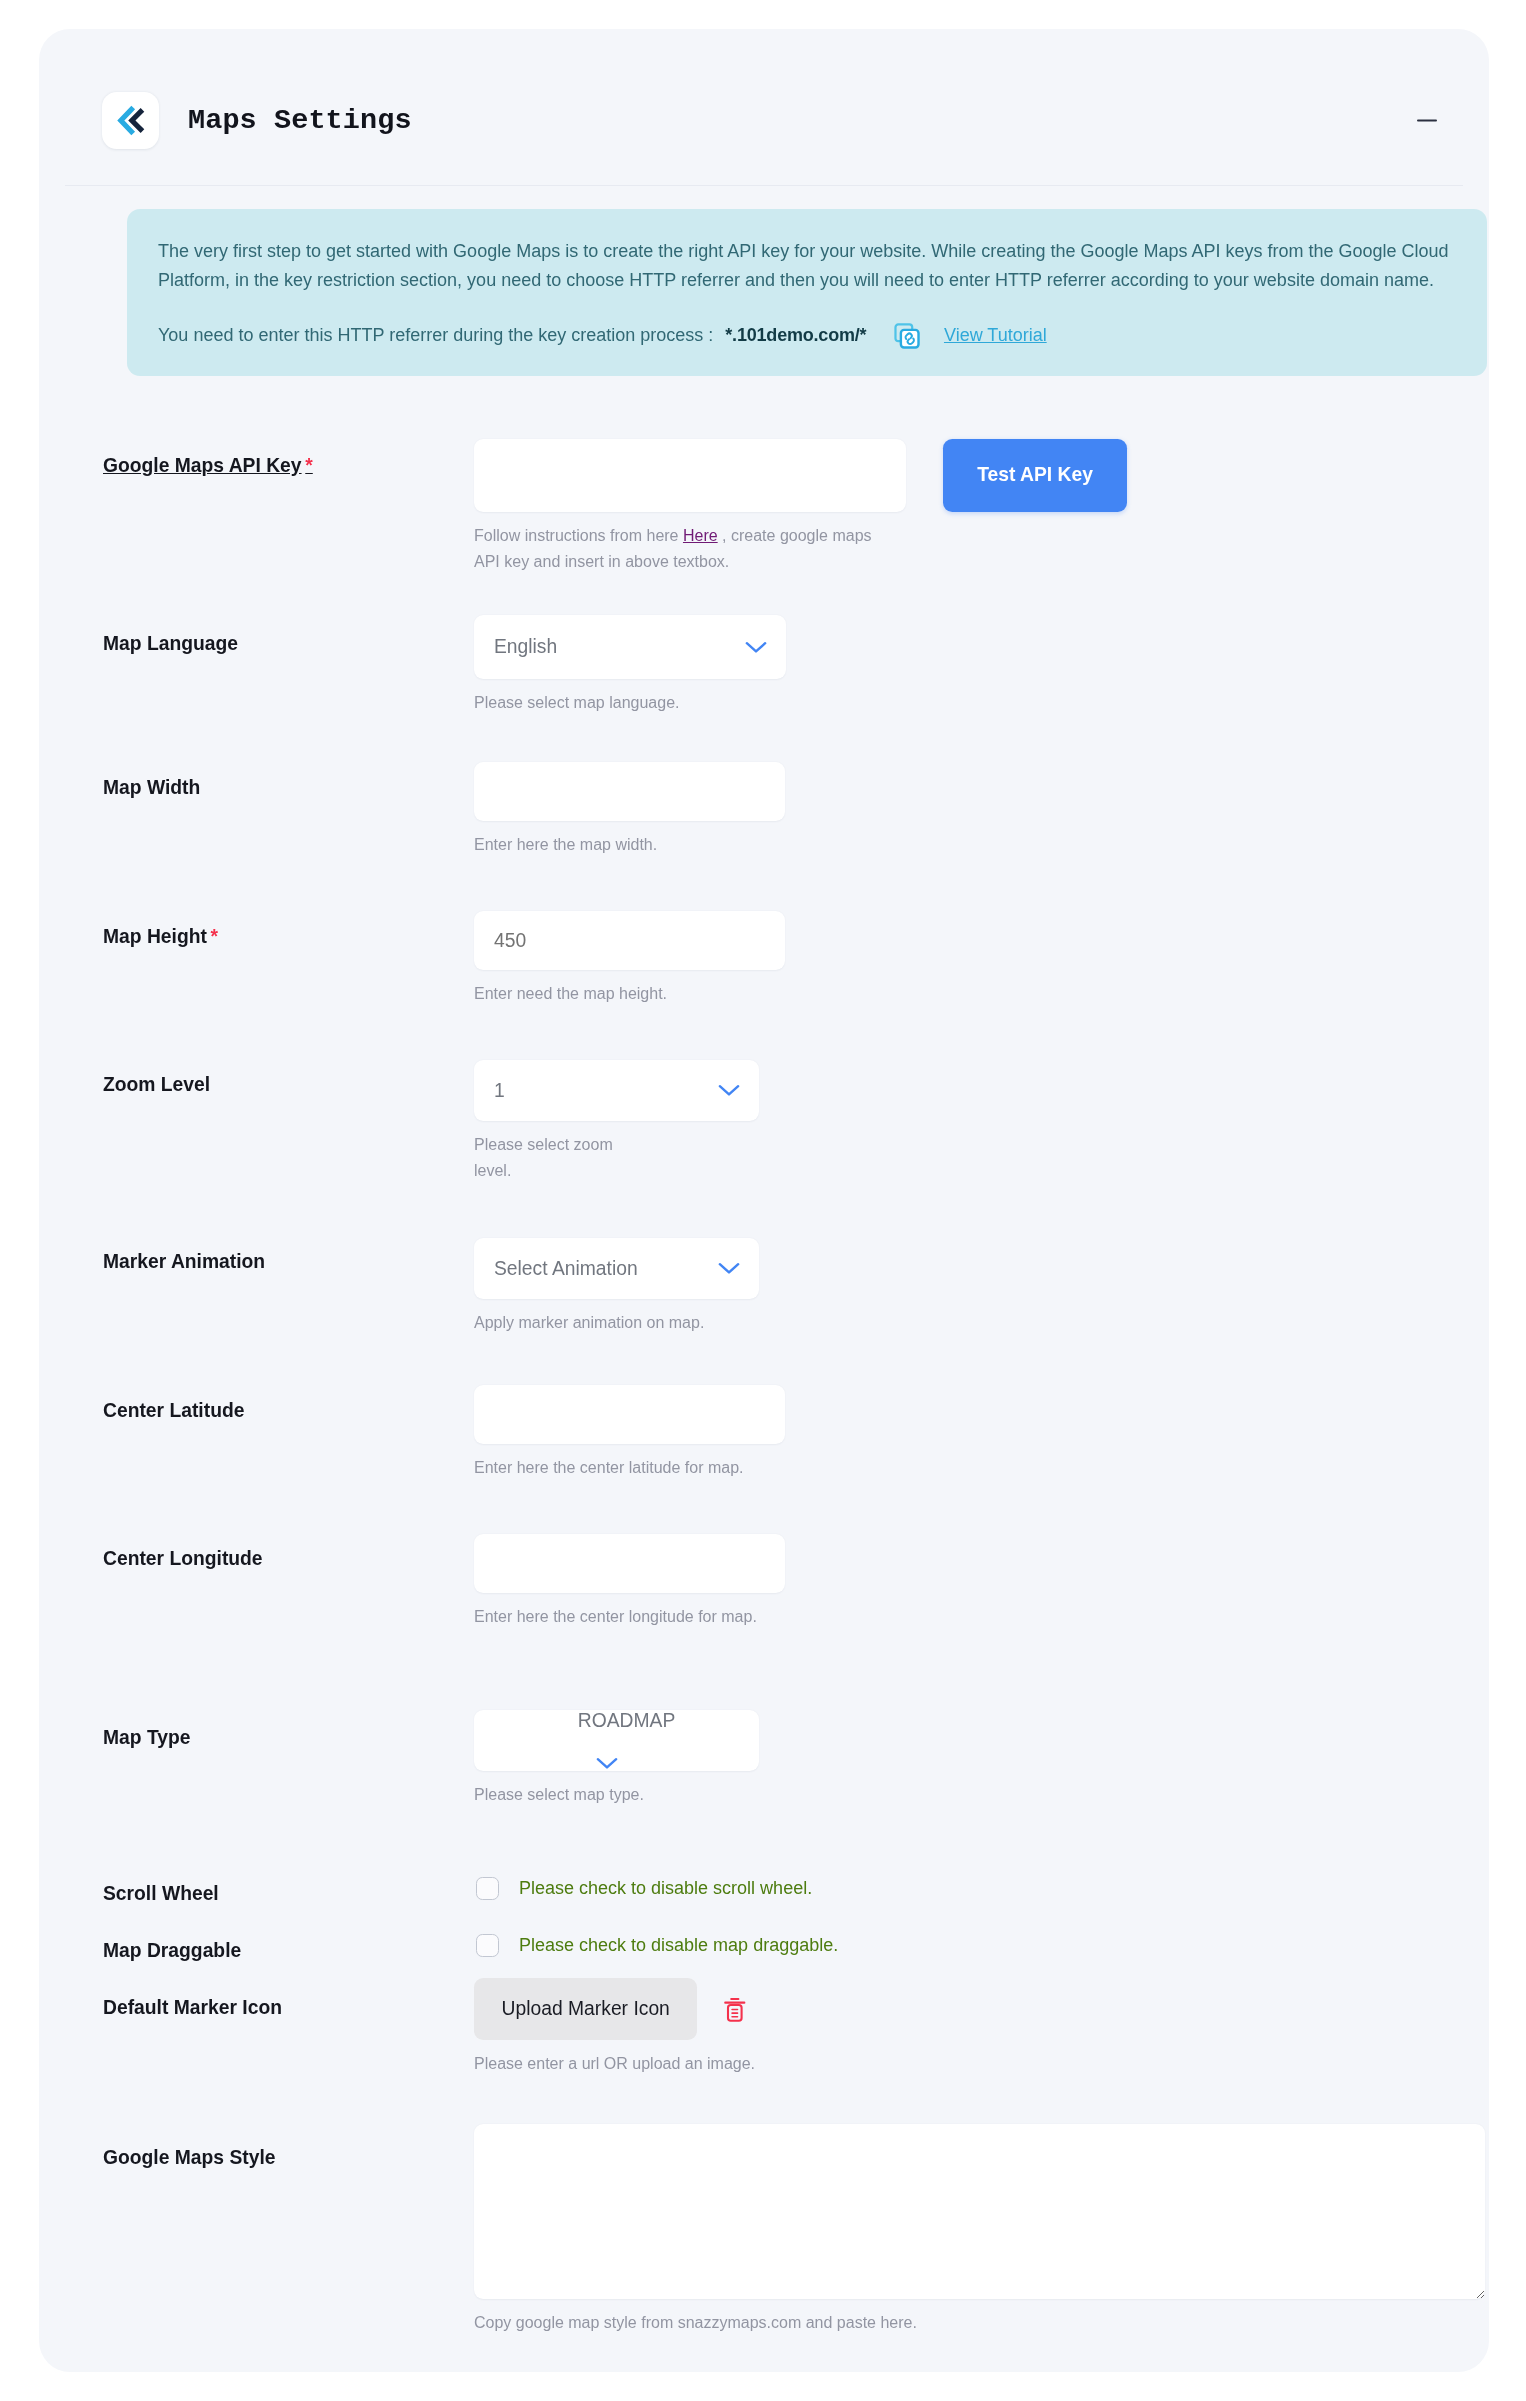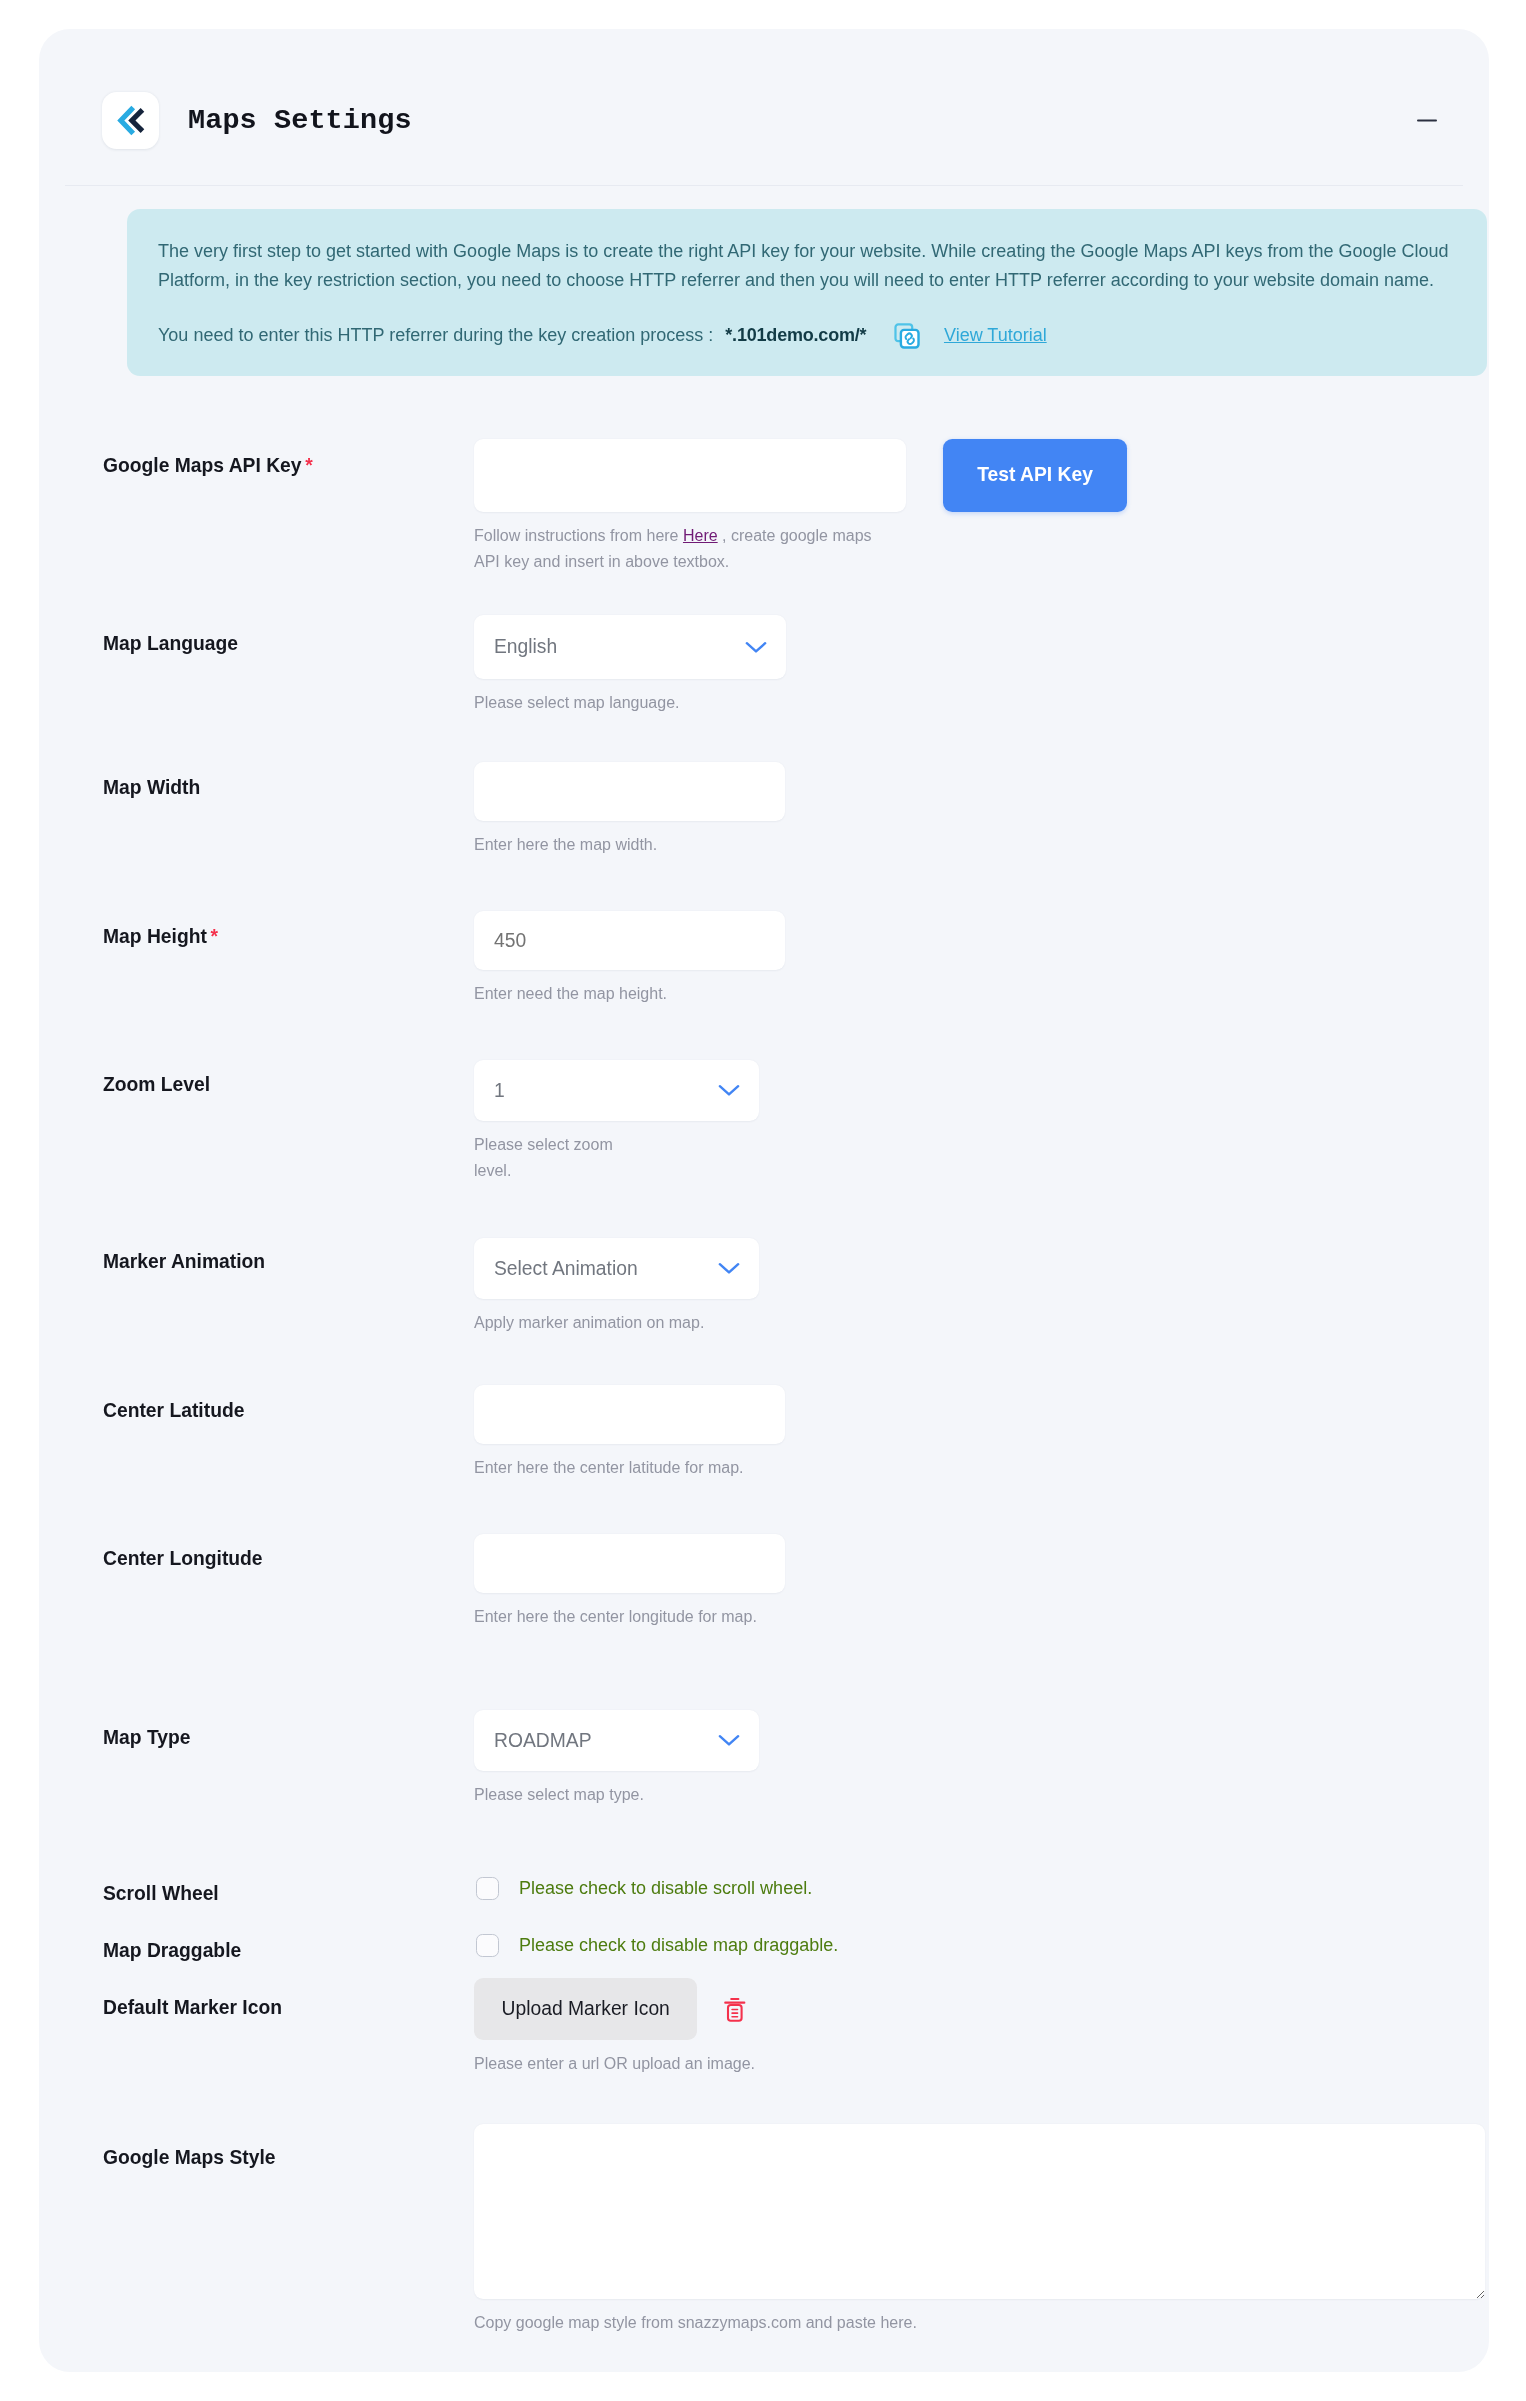--- a/index.html
+++ b/index.html
@@ -300,21 +300,21 @@
           <path d="M20.7 16.7a2.6 2.6 0 0 1 0 3.7l-1.5 1.5a2.6 2.6 0 0 1-3.7-3.7l.7-.7" fill="none" stroke="#29abe2" stroke-width="2.1" stroke-linecap="round"></path>
         </svg>
       </span>
       <span class="tutorial-link">View Tutorial</span>
     </div>
   </div>
 
   <div class="form-area">
 
     <div class="form-row">
-      <div class="form-label" style="top:31px;">
+      <div class="form-label" style="top:31px;text-decoration:underline;">
         <span>Google Maps API Key</span><span class="req-star">*</span>
       </div>
       <div class="control-col" style="left:435px; top:14.7px;">
         <input class="txt-input" style="width: 432px; height: 73px;" value="" placeholder="">
         <div class="hint" style="width:404px;">
           <span>Follow instructions from here </span><a>Here</a><span> , create google maps API key and insert in above textbox.</span>
         </div>
       </div>
       <button class="test-btn" style="position:absolute; left:904px; top:14.7px; width:184px; height:73px;">Test API Key</button>
     </div>
@@ -394,21 +394,21 @@
       <div class="form-label" style="top:1124px;">Center Longitude</div>
       <div class="control-col" style="left:435px; top:1110px;">
         <input class="txt-input" style="width: 311px; height: 59px;" value="">
         <div class="hint" style="width:285px;">Enter here the center longitude for map.</div>
       </div>
     </div>
 
     <div class="form-row">
       <div class="form-label" style="top:1303px;">Map Type</div>
       <div class="control-col" style="left:435px; top:1286px;">
-        <div class="select-box" style="width:285px; height:61px;">
+        <div class="select-box" style="width:285px; height:61px;flex-direction:column;">
           <span class="select-value">ROADMAP</span>
           <span class="chev">
             <svg width="24" height="14.7" viewBox="0 0 26 16">
                 <path d="M3 3.5 L13 12.5 L23 3.5" fill="none" stroke="#4285f4" stroke-width="2.6" stroke-linecap="round" stroke-linejoin="round"></path>
               </svg>
           </span>
         </div>
         <div class="hint">Please select map type.</div>
       </div>
     </div>

